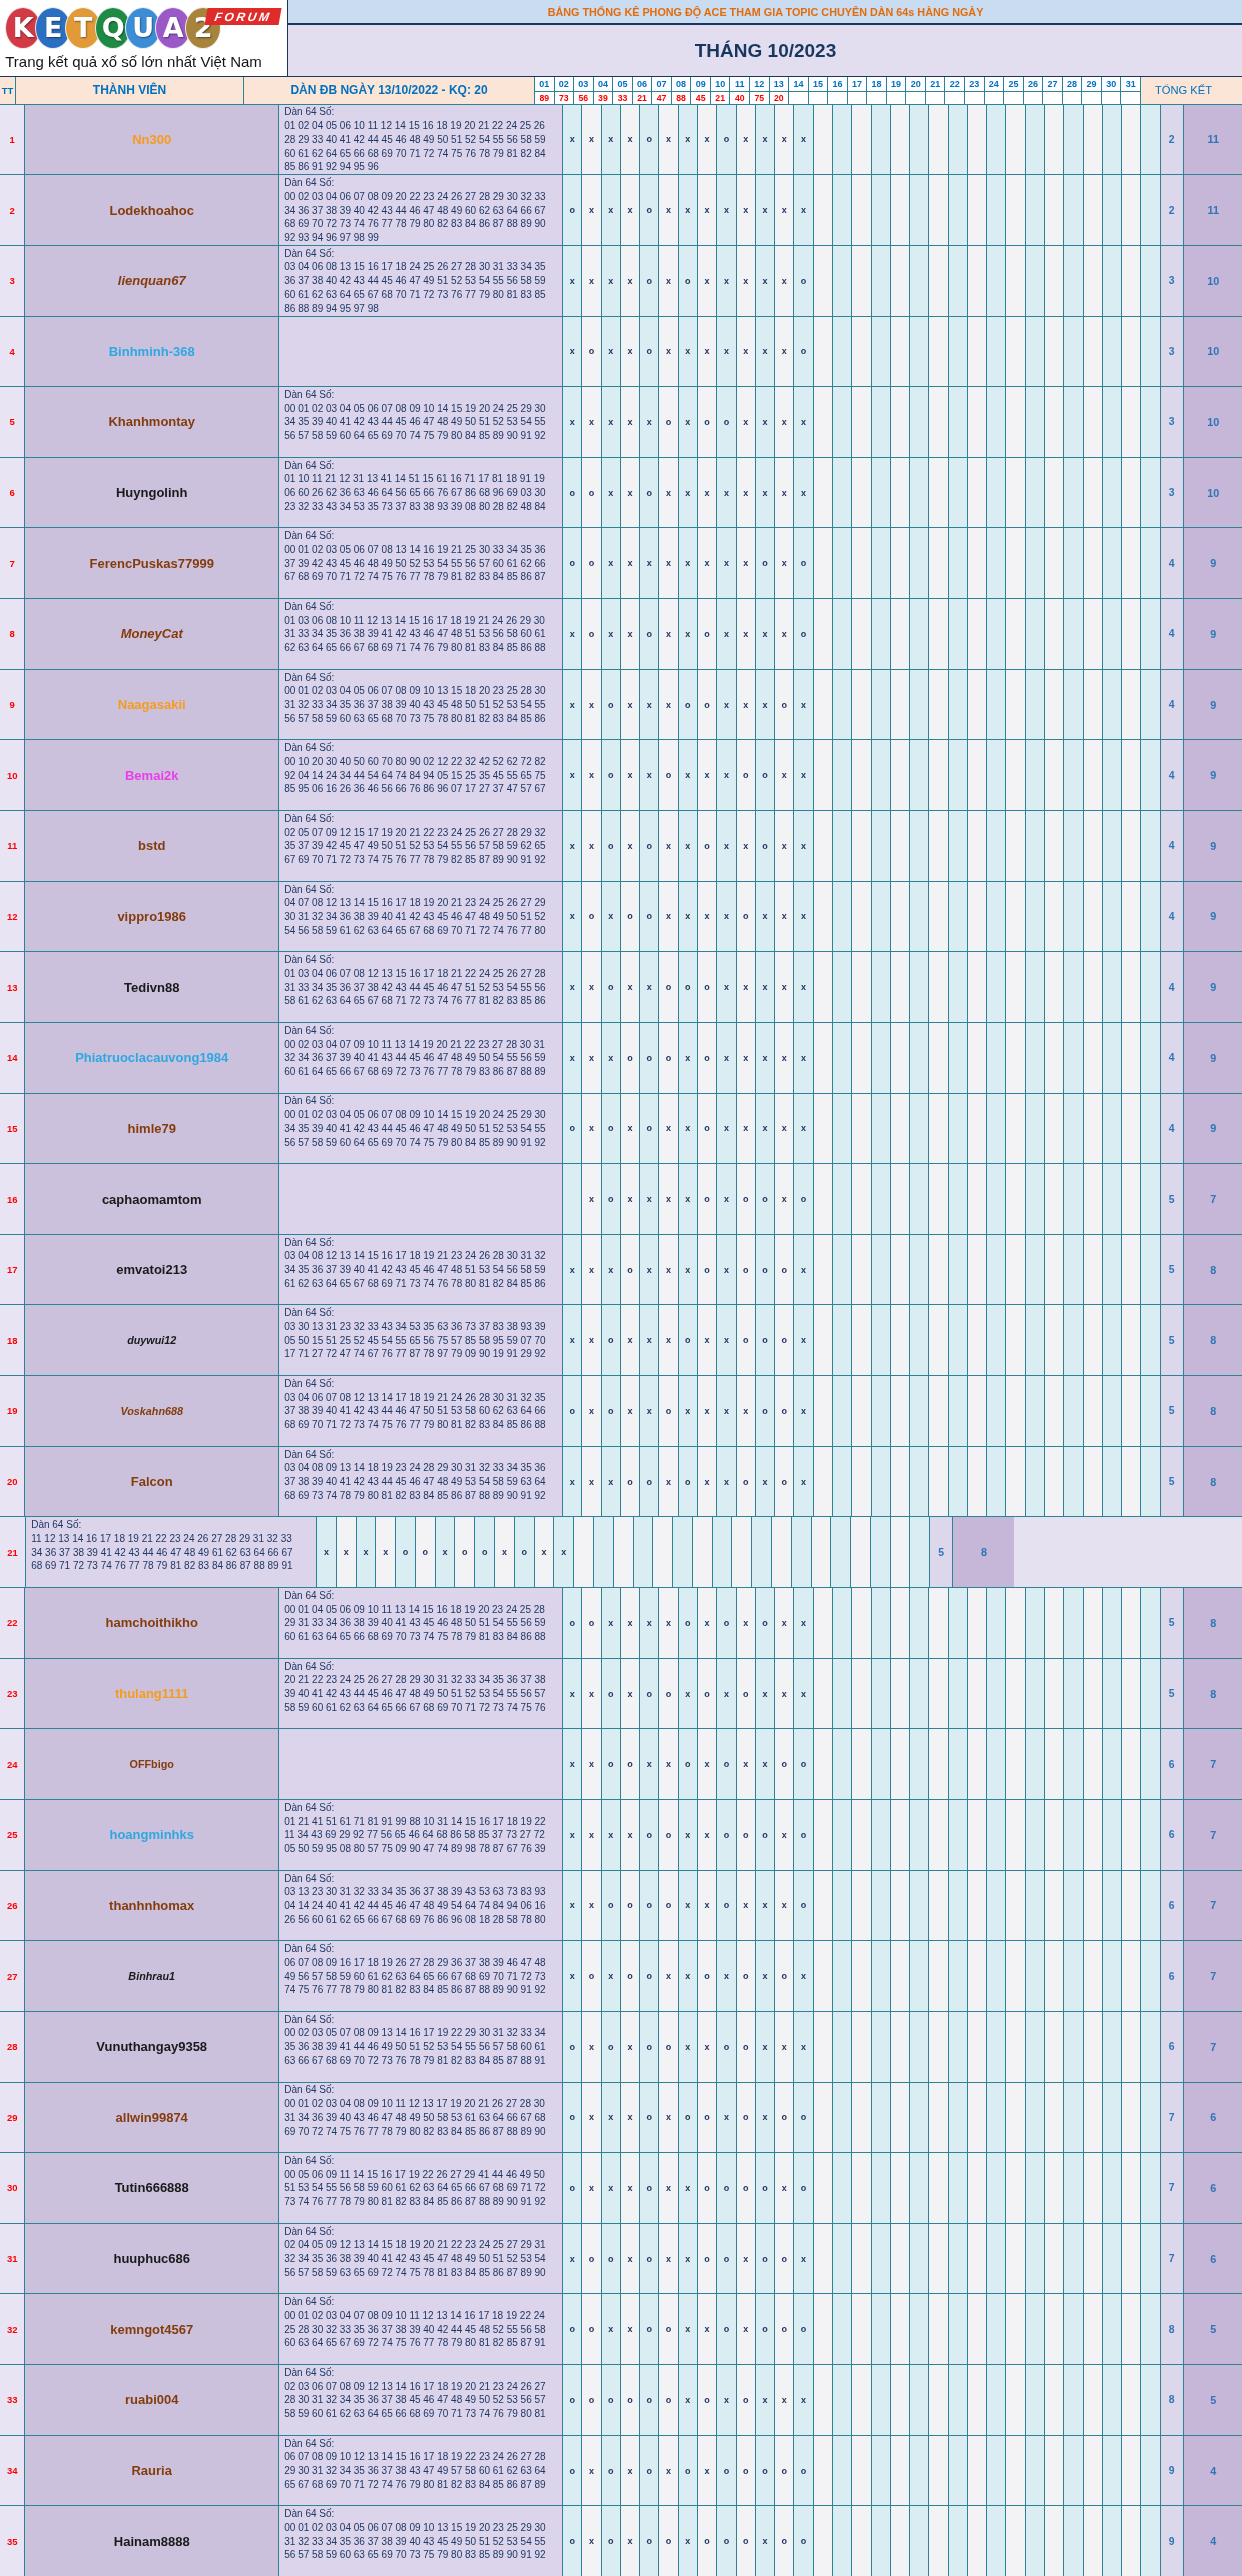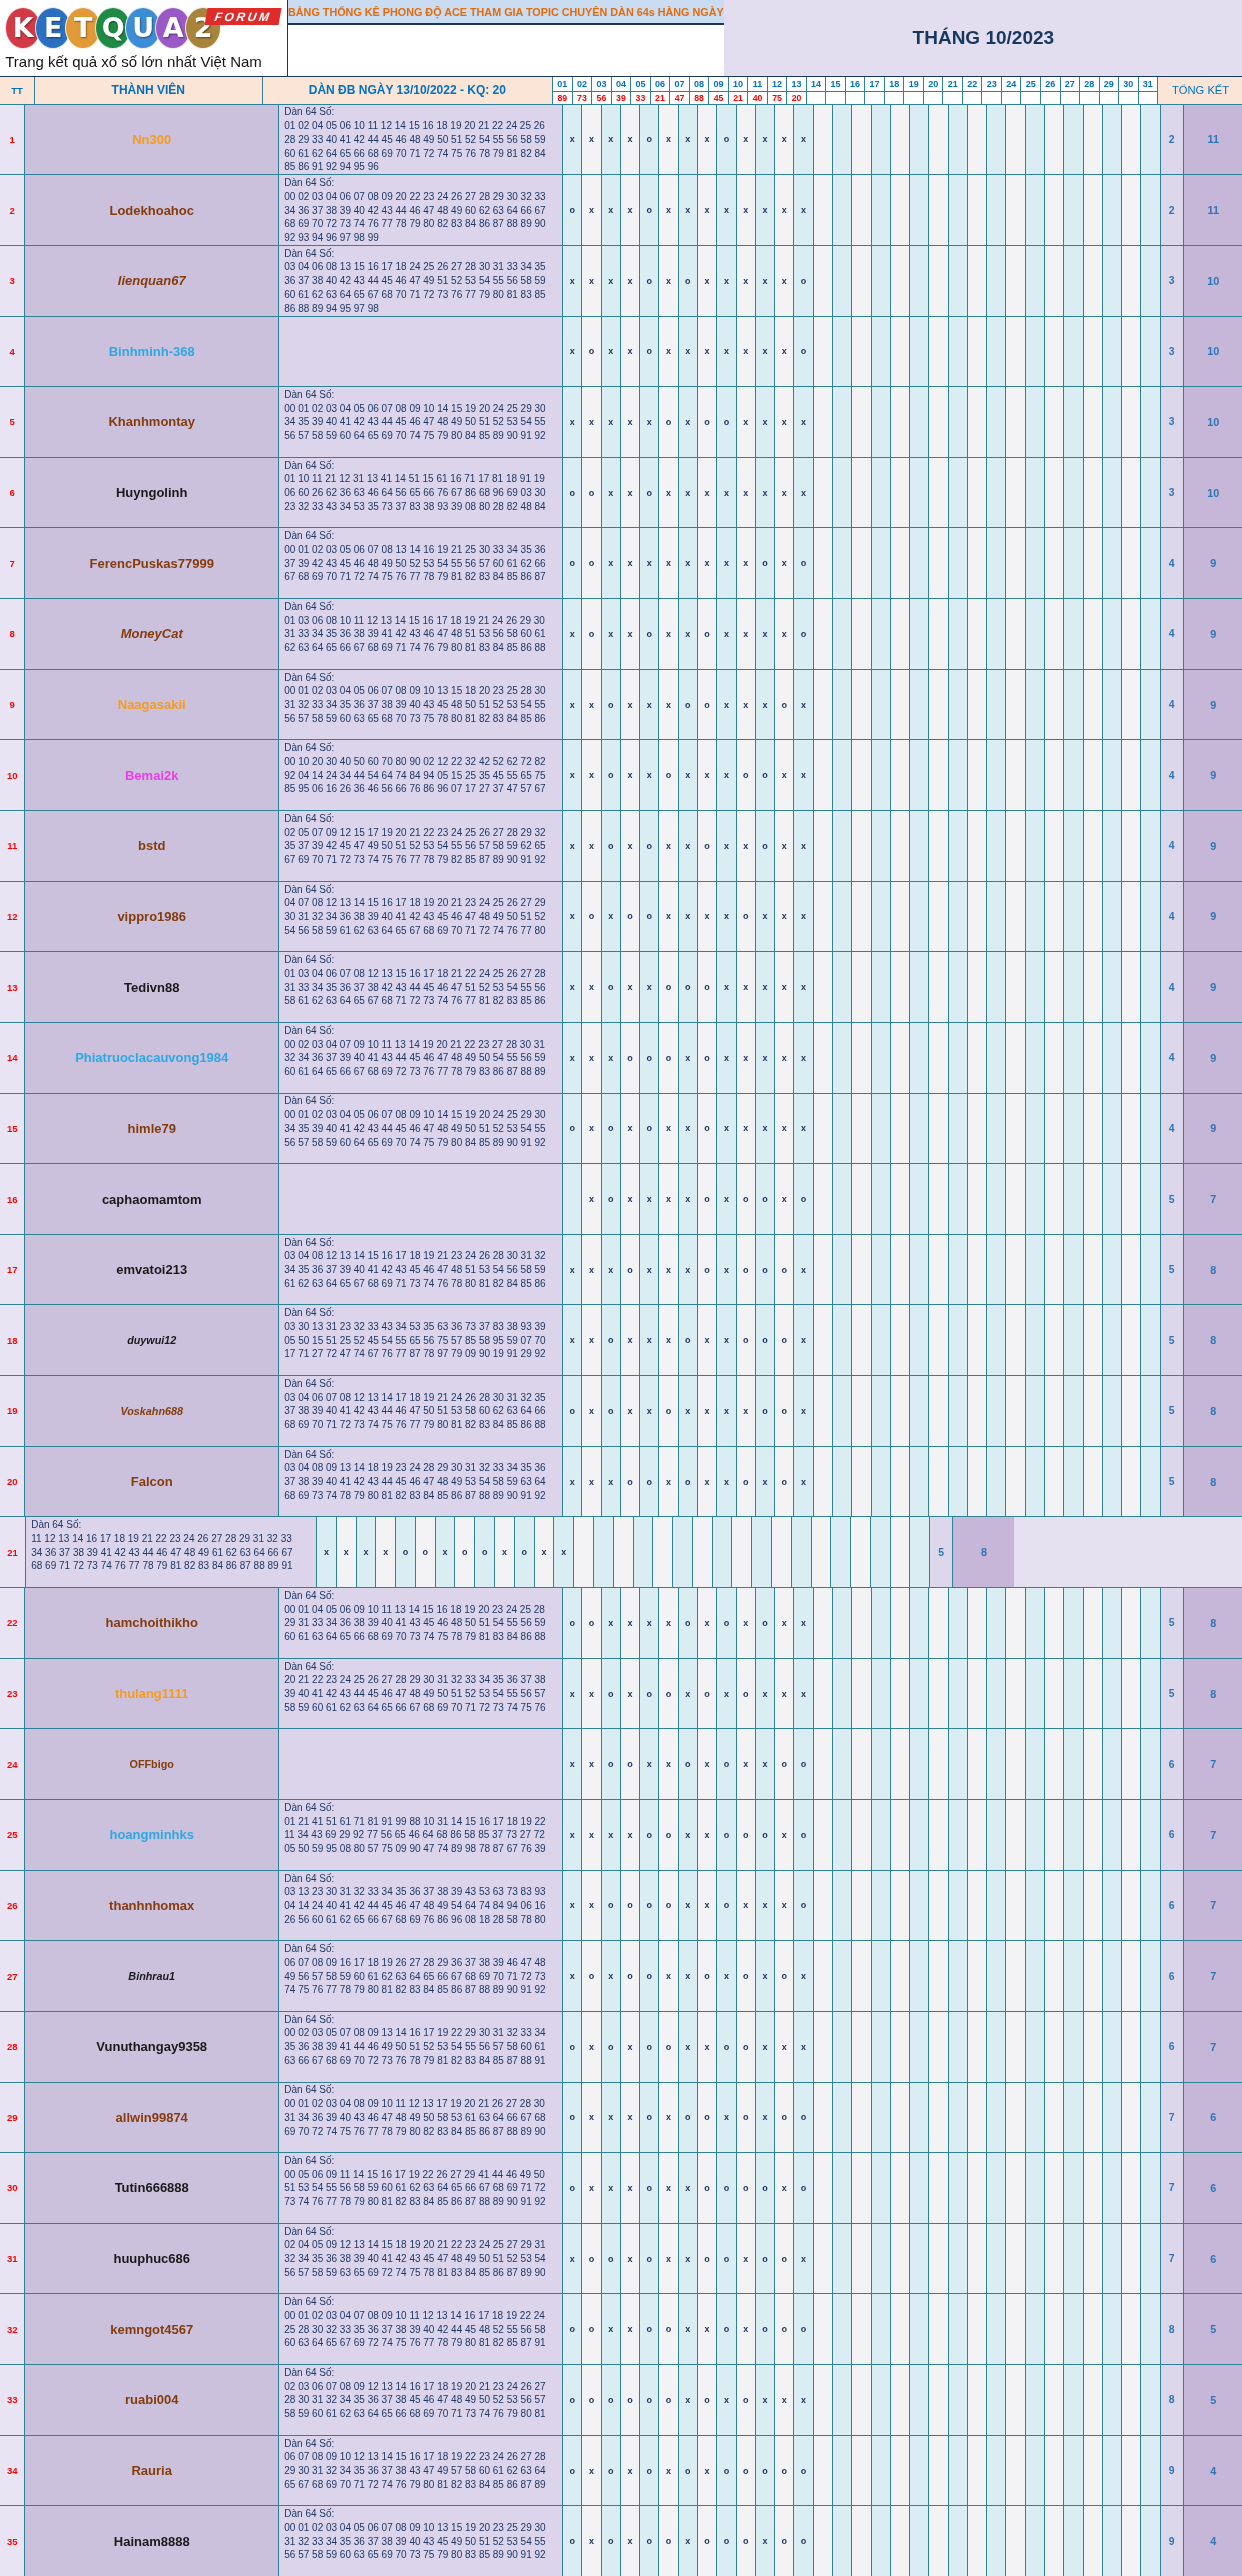--- a/index.html
+++ b/index.html
@@ -8,27 +8,27 @@
   
   .hdr{height:76px;display:flex;flex:none;background:#fff}
   .logo{width:287px;background:#fff;position:relative;padding:3.5px 1.7px 0 5.2px;flex:none}
   .letters{display:flex;align-items:center;height:45px;margin-top:1.7px}
   .lt{width:36px;height:42px;margin-right:-6px;border-radius:50%;display:flex;align-items:center;justify-content:center;
       color:#fff;font-weight:bold;font-size:27px;font-family:"DejaVu Sans",sans-serif;
       text-shadow:0.9px 0.9px 1.7px rgba(0,0,0,.45);border:1.7px solid rgba(255,255,255,.85)}
   .forum{position:absolute;top:7.8px;right:7px;background:#E02B2B;color:#fff;font-style:italic;font-weight:bold;
          font-size:12px;letter-spacing:2.6px;padding:1.7px 8.7px;transform:skewX(-10deg)}
   .tagline{font-size:15px;color:#141414;margin-top:3px;white-space:nowrap;font-weight:500}
-  .hright{flex:1;display:flex;flex-direction:row;border-left:1.7px solid #17375E}
+  .hright{flex:1;display:flex;flex-direction:column;border-left:1.7px solid #17375E}
   .banner{height:25px;background:#C9DCF1;border-bottom:2.6px solid #17375E;color:#E36C0A;font-weight:bold;
           font-size:10.8px;display:flex;align-items:center;justify-content:center}
   .month{flex:1;background:#E3DEEF;color:#17375E;font-weight:bold;font-size:19px;display:flex;align-items:center;justify-content:center}
   
   .chead{height:28.6px;display:flex;flex:none;border-top:1.7px solid #17375E;border-bottom:1.7px solid #2F8296;background:#FBE5D6}
-  .h-tt{width:35px;border-right:1.7px solid #2F8296;display:flex;align-items:center;justify-content:center;
+  .h-tt{width:16px;border-right:1.7px solid #2F8296;display:flex;align-items:center;justify-content:center;
         color:#0070C0;font-weight:bold;font-size:9.5px}
   .h-name{width:228px;border-right:1.7px solid #2F8296;display:flex;align-items:center;justify-content:center;
           color:#0070C0;font-weight:bold;font-size:12px}
   .h-dan{width:291px;border-right:1.7px solid #2F8296;display:flex;align-items:center;justify-content:center;
          color:#0070C0;font-weight:bold;font-size:12px}
   .h-days{width:606px;display:flex;flex-direction:column}
   .dhrow{height:14.7px;display:flex}
   .dhcell{flex:1;background:#FDFDFF;border-right:0.9px solid #2F8296;border-bottom:0.9px solid #2F8296;
           color:#0070C0;font-weight:bold;font-size:9px;display:flex;align-items:center;justify-content:center}
   .rrrow{flex:1;display:flex}

